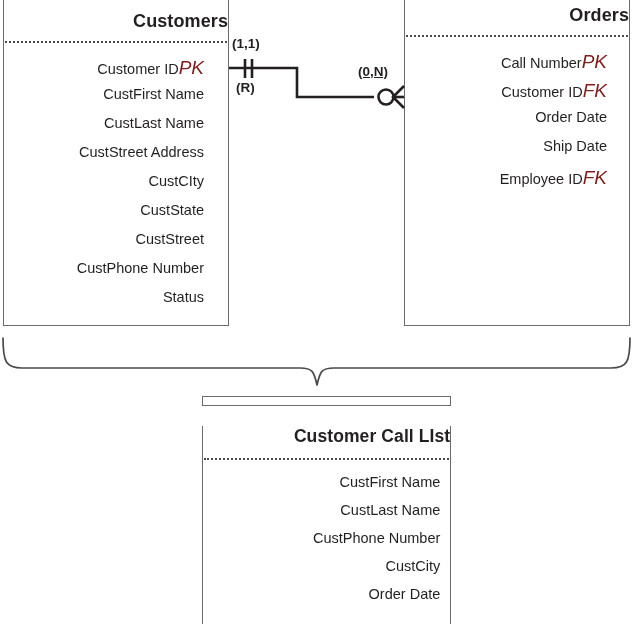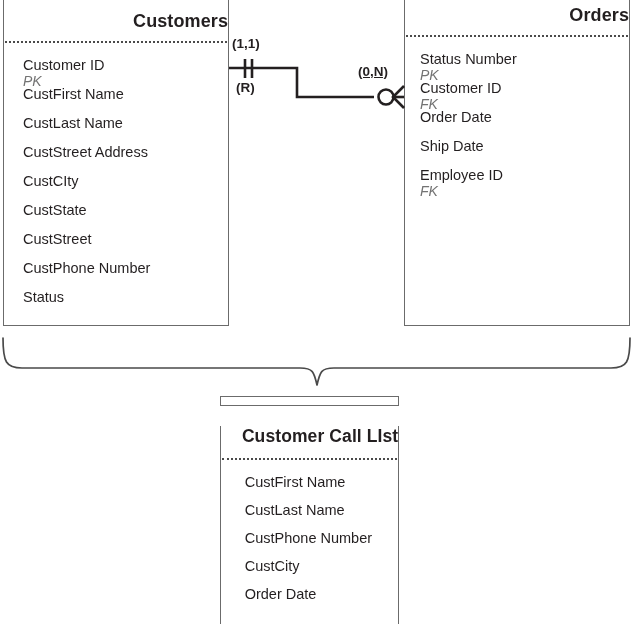--- a/index.html
+++ b/index.html
@@ -38,33 +38,32 @@
     border-top: 2px dotted #4a4a4a;
     margin: 0 1px;
   }
   .attr-list {
     position: relative;
   }
   .attr-row {
     position: relative;
     display: flex;
     align-items: baseline;
-    justify-content: space-between;
+    justify-content: flex-end;
     font-size: 14.5px;
     color: #231f20;
     height: 29px;
-    flex-direction: column;
   }
   .attr-name {
     white-space: nowrap;
   }
   .attr-key {
     font-style: italic;
-    font-size: 14px;
-    color: #737373;
+    font-size: 19px;
+    color: #7f1d1d;
     white-space: nowrap;
   }
 
   
   #customers-entity {
     left: 3px;
     top: -2px;
     width: 226px;
     height: 328px;
   }
@@ -81,23 +80,23 @@
     height: 328px;
   }
   #orders-entity .entity-title { margin-top: 6px; }
   #orders-entity .entity-sep { margin-top: 9px; }
   #orders-entity .attr-list { padding: 14px 13px 0 15px; }
   #orders-entity .attr-key { margin-right: 9px; }
 
   
   #view-box {
     position: absolute;
-    left: 220px;
+    left: 202px;
     top: 396px;
-    width: 179px;
+    width: 249px;
     height: 227px;
     box-sizing: border-box;
   }
   .view-band {
     box-sizing: border-box;
     border: 1.3px solid #6b6b6b;
     height: 10px;
     background: #ffffff;
   }
   .view-main {
@@ -187,21 +186,21 @@
         <span class="attr-key"></span>
       </div>
     </div>
   </div>
 
   <div class="entity" id="orders-entity">
     <div class="entity-title">Orders</div>
     <div class="entity-sep"></div>
     <div class="attr-list">
       <div class="attr-row">
-        <span class="attr-name">Status Number</span>
+        <span class="attr-name">Call Number</span>
         <span class="attr-key">PK</span>
       </div>
       <div class="attr-row">
         <span class="attr-name">Customer ID</span>
         <span class="attr-key">FK</span>
       </div>
       <div class="attr-row">
         <span class="attr-name">Order Date</span>
         <span class="attr-key"></span>
       </div>

